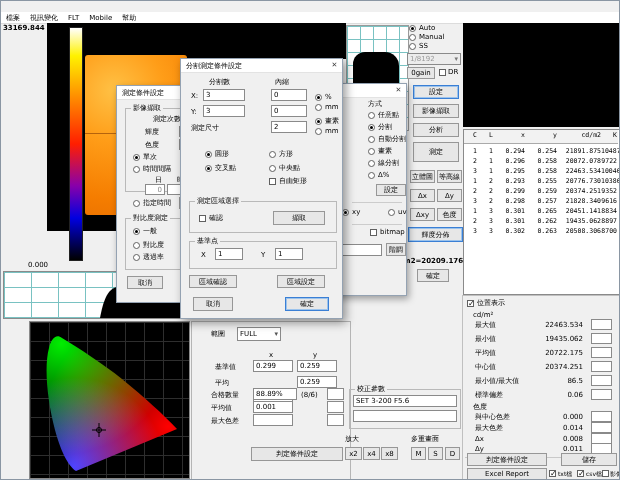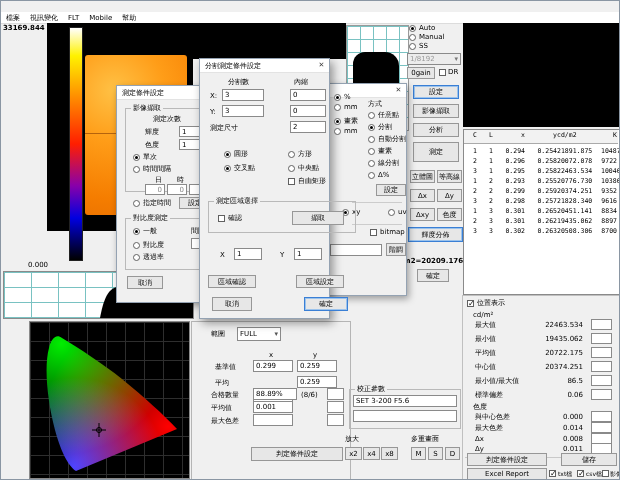--- a/index.html
+++ b/index.html
@@ -18,21 +18,21 @@
   .grp{position:absolute;border:1px solid #b9b9b9;box-sizing:border-box}
   .gl{position:absolute;top:-5px;left:5px;background:#f0f0f0;padding:0 2px;font-size:7px;line-height:9px;white-space:nowrap}
   .dlg{position:absolute;background:#f0f0f0;border:1px solid #94a2b2;box-shadow:2px 3px 7px rgba(0,0,0,.35);box-sizing:border-box}
   .tbb{position:absolute;left:0;top:0;right:0;height:13px;background:#fff;border-bottom:1px solid #e3e3e3}
   .tbt{position:absolute;left:5px;top:2px;font-size:7px;white-space:nowrap}
   .xb{position:absolute;top:1px;right:2px;width:11px;height:10px;text-align:center;line-height:10px;font-size:7px;color:#444}
   .gridt{background-color:#fff;background-image:linear-gradient(#79c2c2 1px,transparent 1px),linear-gradient(90deg,#79c2c2 1px,transparent 1px)}
   .tc{position:absolute;font-family:"DejaVu Sans Mono",monospace;font-size:6.5px;line-height:9px;white-space:pre}
   .c0{left:464px;width:12px;text-align:right}.c1{left:480px;width:12px;text-align:right}
   .c2{left:496px;width:28px;text-align:right}.c3{left:528px;width:28px;text-align:right}
-  .c4{left:556px;width:44px;text-align:left}.c5{left:600px;width:16px;text-align:right}
+  .c4{left:556px;width:44px;text-align:right}.c5{left:600px;width:16px;text-align:right}
   .mi{position:relative;display:inline-block;padding:1px 5px;font-size:7px}
 </style>
 </head>
 <body>
 
 <div id="app">
 
 
   <div class="ab" style="left:0;top:11px;width:618px;height:11px;background:#fff;border-bottom:1px solid #dcdcdc">
     <span class="mi">檔案</span><span class="mi">視訊變化</span><span class="mi">FLT</span><span class="mi">Mobile</span><span class="mi">幫助</span>
@@ -334,21 +334,21 @@
       <span class="t" style="left:26px;top:141px">一般</span>
     <span class="t" style="left:74px;top:141px">間隔</span>
     <span class="fld rt" style="left:74px;top:152px;width:24px;height:11px">10</span>
     <span class="rd" style="left:16px;top:156px"></span>
       <span class="t" style="left:26px;top:155px">對比度</span>
     <span class="rd" style="left:16px;top:168px"></span>
       <span class="t" style="left:26px;top:167px">透過率</span>
     <div class="btn" style="left:10px;top:190px;width:36px;height:13px">取消</div>
   </div>
 
-  <div class="dlg" style="left:198px;top:57px;width:131px;height:261px;box-shadow:3px 4px 9px rgba(0,0,0,.4)">
+  <div class="dlg" style="left:179px;top:57px;width:163px;height:261px;box-shadow:3px 4px 9px rgba(0,0,0,.4)">
     <div class="tbb"></div>
     <span class="tbt">分割測定條件設定</span>
     <span class="xb">✕</span>
     <span class="t" style="left:28px;top:19px">分割數</span>
     <span class="t" style="left:94px;top:19px">內縮</span>
     <span class="t" style="left:10px;top:33px">X:</span>
     <span class="fld" style="left:22px;top:30px;width:42px;height:12px">3</span>
     <span class="fld" style="left:90px;top:30px;width:36px;height:12px">0</span>
     <span class="t" style="left:10px;top:49px">Y:</span>
     <span class="fld" style="left:22px;top:46px;width:42px;height:12px">3</span>
@@ -372,20 +372,23 @@
     <span class="rd" style="left:88px;top:106px"></span>
       <span class="t" style="left:98px;top:105px">中央點</span>
     <span class="ck" style="left:88px;top:119px"></span>
       <span class="t" style="left:98px;top:118px">自由矩形</span>
     <div class="grp" style="left:8px;top:142px;width:148px;height:32px">
         <span class="gl">測定區域選擇</span>
       </div>
     <span class="ck" style="left:18px;top:156px"></span>
       <span class="t" style="left:28px;top:155px">確認</span>
     <div class="btn" style="left:92px;top:152px;width:52px;height:14px">擷取</div>
+    <div class="grp" style="left:8px;top:182px;width:148px;height:28px">
+        <span class="gl">基準点</span>
+      </div>
     <span class="t" style="left:20px;top:192px">X</span>
     <span class="fld" style="left:34px;top:189px;width:28px;height:12px">1</span>
     <span class="t" style="left:80px;top:192px">Y</span>
     <span class="fld" style="left:94px;top:189px;width:28px;height:12px">1</span>
     <div class="btn" style="left:8px;top:216px;width:48px;height:13px">區域確認</div>
     <div class="btn" style="left:96px;top:216px;width:48px;height:13px">區域設定</div>
     <div class="btn" style="left:12px;top:238px;width:40px;height:14px">取消</div>
     <div class="btn fo" style="left:104px;top:238px;width:44px;height:14px">確定</div>
   </div>
 

